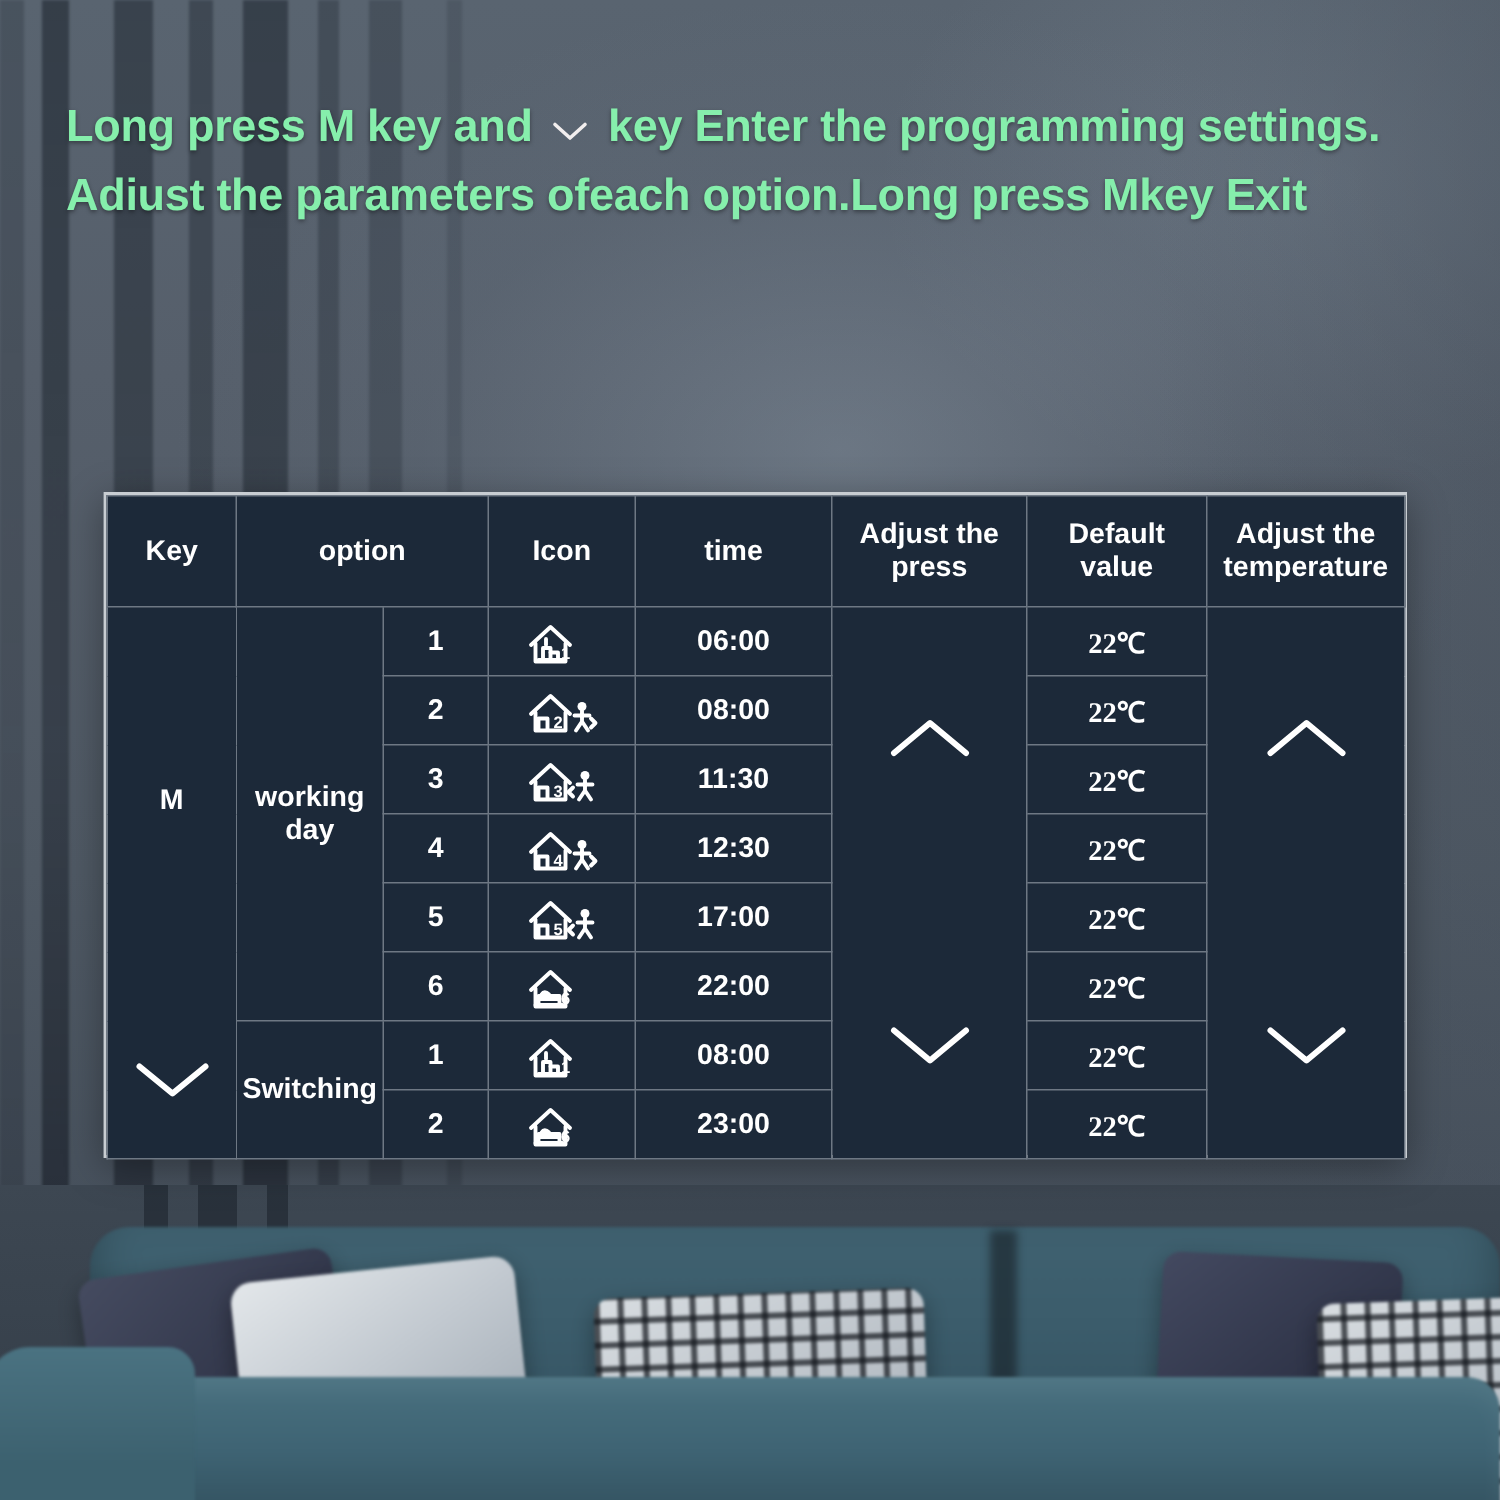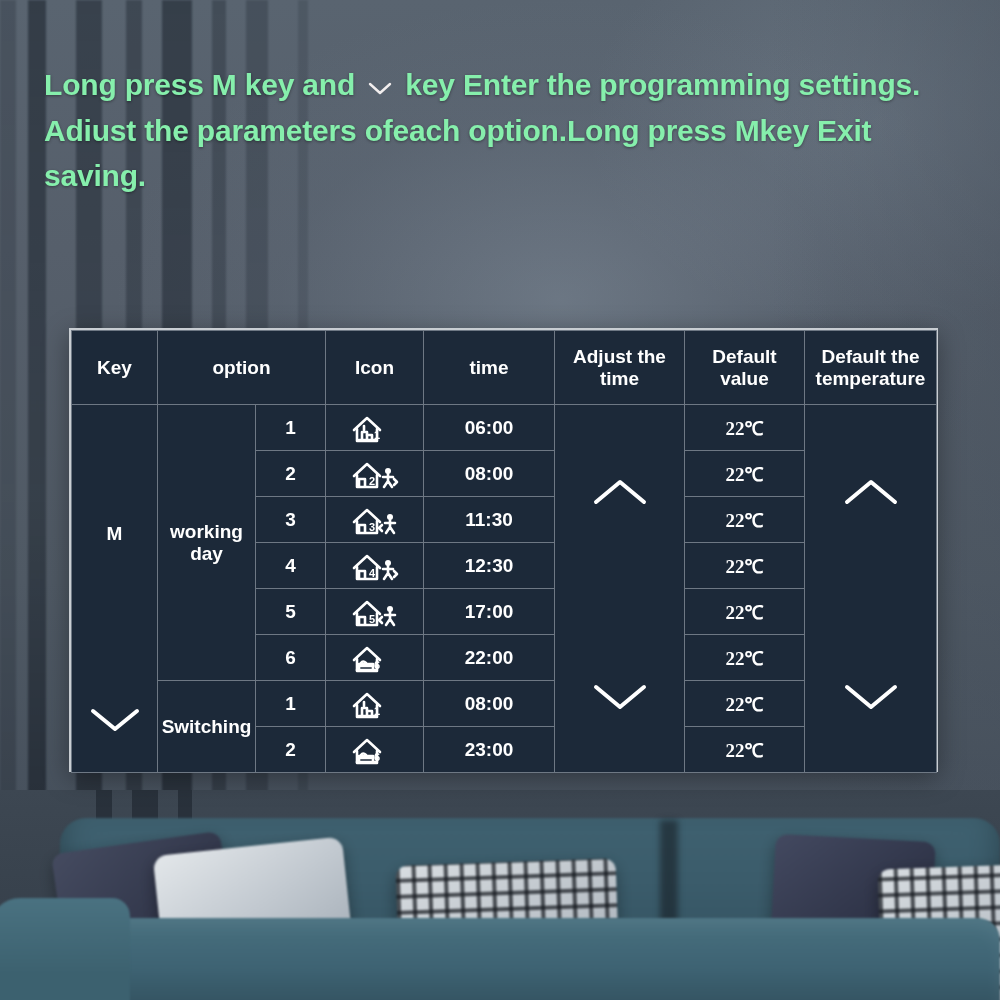--- a/index.html
+++ b/index.html
@@ -268,21 +268,20 @@
     <div class="sofa-seat sofa-blur"></div>
     <div class="sofa-arm sofa-blur"></div>
   </div>
 
   <div class="desc-block">
     <div class="desc-body">
       <div class="desc-line"><span>Long press M key and </span><svg class="chev-inline" viewBox="0 0 26 16">
             <path d="M3 4 L13 13 L23 4" fill="none" stroke="#f2eeee" stroke-width="2.4" stroke-linecap="round" stroke-linejoin="round"></path>
           </svg><span> key Enter the programming settings.</span></div>
       <div class="desc-line">Adiust the parameters ofeach option.Long press Mkey Exit</div>
-      <div class="desc-line">saving.</div>
     </div>
   </div>
 
   <div class="table-card">
     <table class="prog">
       <colgroup>
         <col style="width:86px">
         <col style="width:98px">
         <col style="width:70px">
         <col style="width:98px">
@@ -290,23 +289,23 @@
         <col style="width:130px">
         <col style="width:120px">
         <col style="width:132px">
       </colgroup>
       <thead>
         <tr>
           <th>Key</th>
           <th colspan="2">option</th>
           <th>Icon</th>
           <th>time</th>
-          <th class="small">Adjust the time</th>
+          <th class="small">Adjust the press</th>
           <th class="small">Default value</th>
-          <th class="smaller">Default the temperature</th>
+          <th class="smaller">Adjust the temperature</th>
         </tr>
       </thead>
       <tbody>
 
       <tr>
             <td class="key-cell" rowspan="8">
         <div class="key-inner">
           <span>M</span>
           <svg class="chev" width="52" height="28" viewBox="0 0 52 28">
                   <path d="M4 5 L26 23 L48 5" fill="none" stroke="#ffffff" stroke-width="4" stroke-linecap="round" stroke-linejoin="round"></path>

